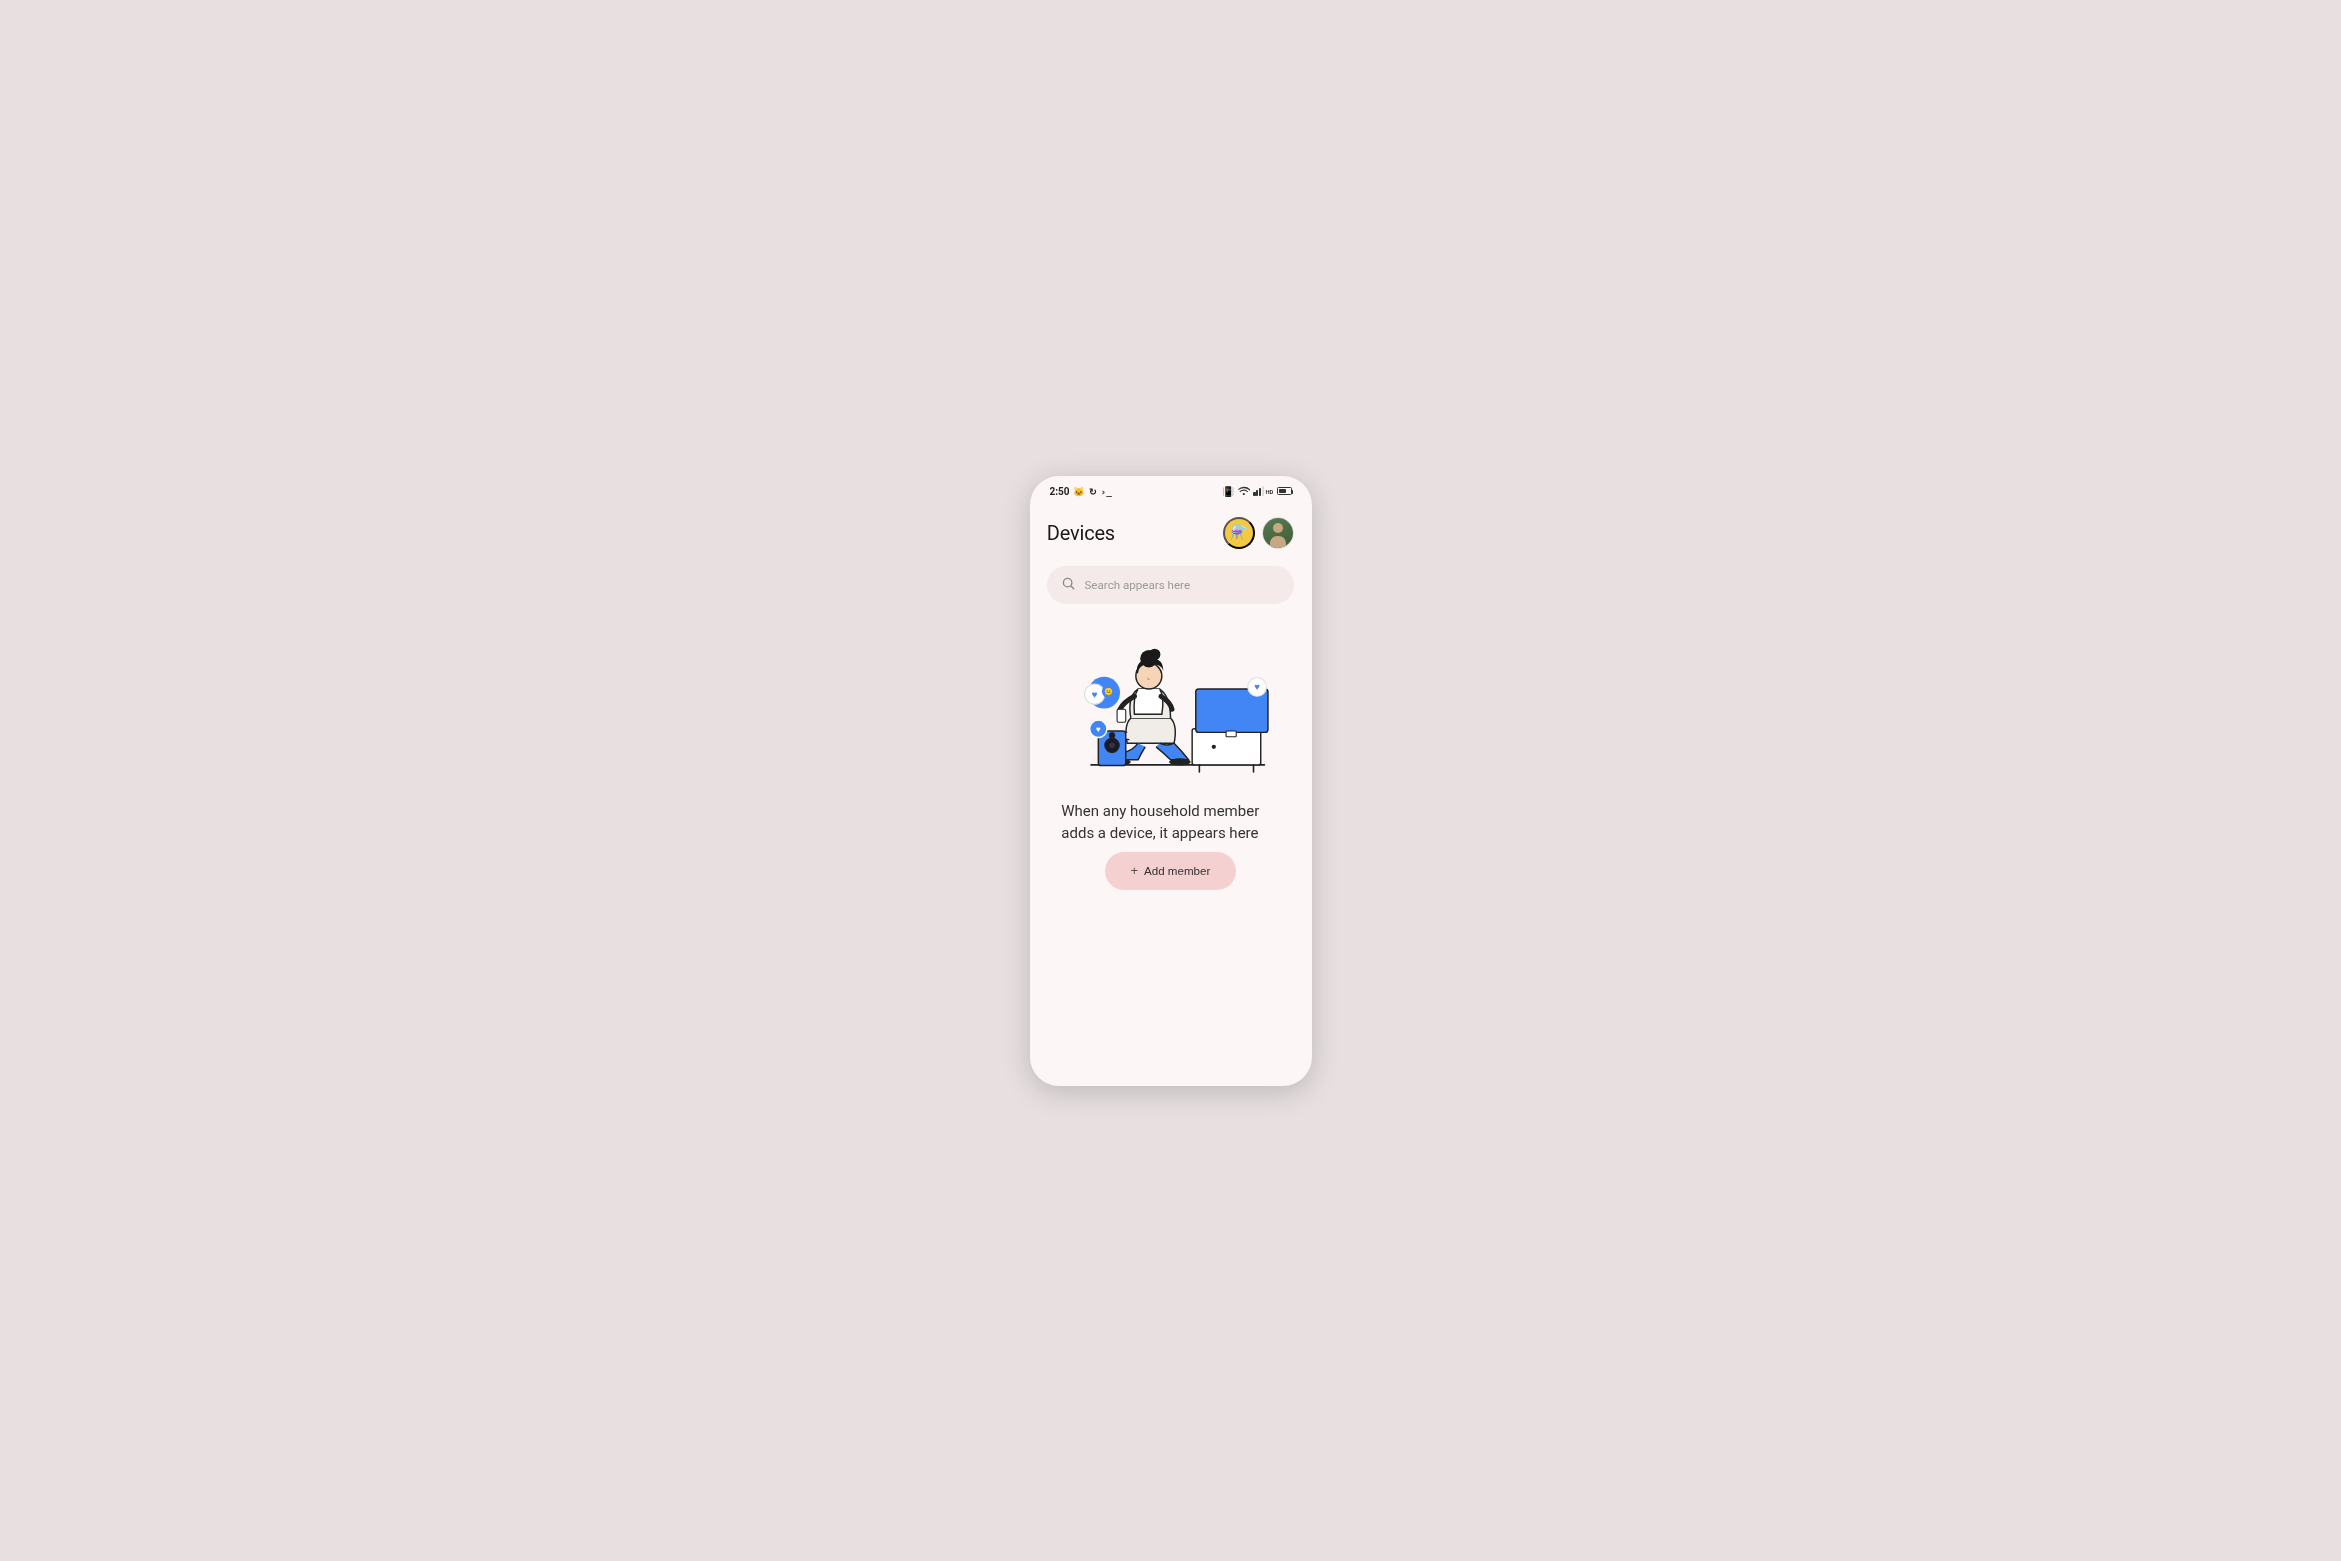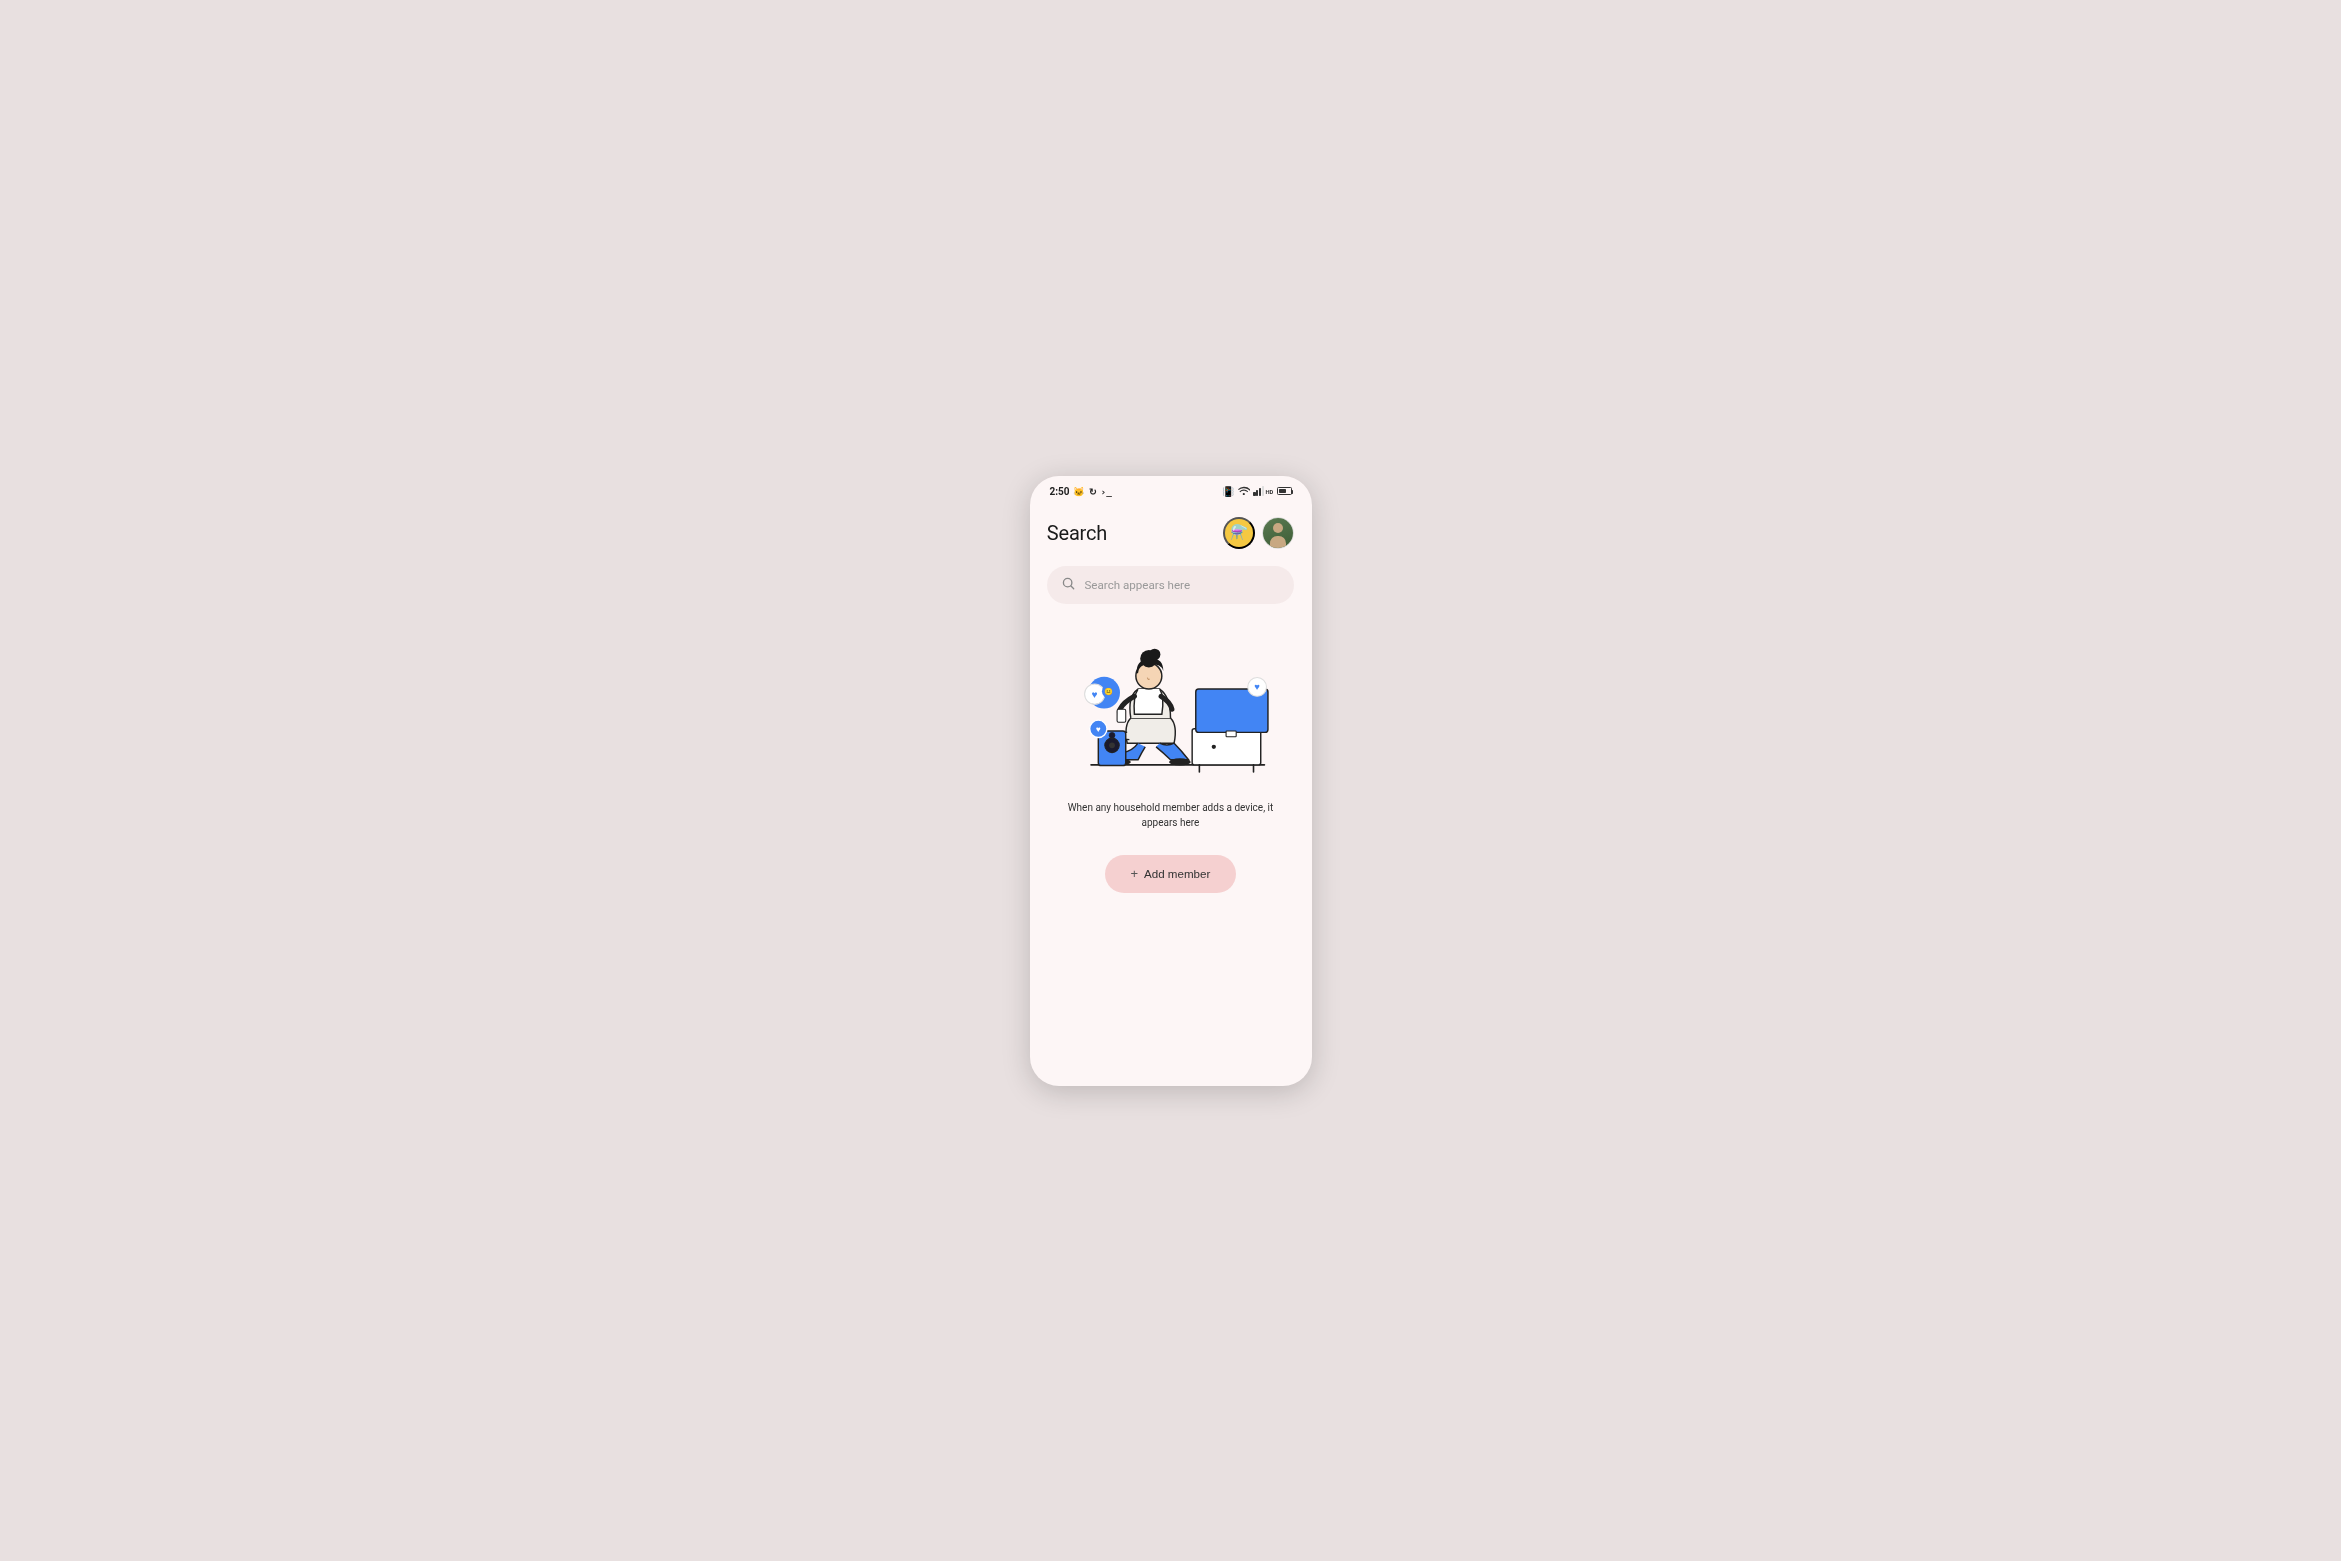--- a/index.html
+++ b/index.html
@@ -180,25 +180,25 @@
       margin-bottom: 17.3px;
     }
 
     .illustration-svg {
       width: 231px;
       height: 159px;
     }
 
     
     .empty-state-text {
-      text-align: center;
+      text-align: left;
       color: #333;
-      font-size: 10px;
+      font-size: 15px;
       line-height: 1.5;
-      margin-bottom: 25px;
+      margin-bottom: 7px;
       padding: 0 14.5px;
     }
 
     
     .add-device-btn {
       display: flex;
       align-items: center;
       justify-content: center;
       gap: 5.8px;
       background: #f5d0d0;
@@ -254,21 +254,21 @@
           <span style="position:absolute; top:0.7px; left:0.7px; right:1.4px; bottom:0.7px; background:#333; border-radius:0.7px; width:60%;"></span>
           <span style="position:absolute; top:2.2px; right:-2.9px; width:2.2px; height:3.6px; background:#333; border-radius:0 0.7px 0.7px 0;"></span>
         </span>
       </span>
     </div>
   </div>
 
   <div class="main-content">
 
     <div class="page-header">
-      <h1 class="page-title">Search</h1>
+      <h1 class="page-title">Devices</h1>
       <div class="header-actions">
         <button class="lab-icon-btn" title="Lab features">
           <span>⚗️</span>
         </button>
         <button class="avatar-btn" title="User profile">
           <div class="avatar-inner">
             <div class="avatar-person">
               <div class="avatar-head"></div>
               <div class="avatar-body"></div>
             </div>

